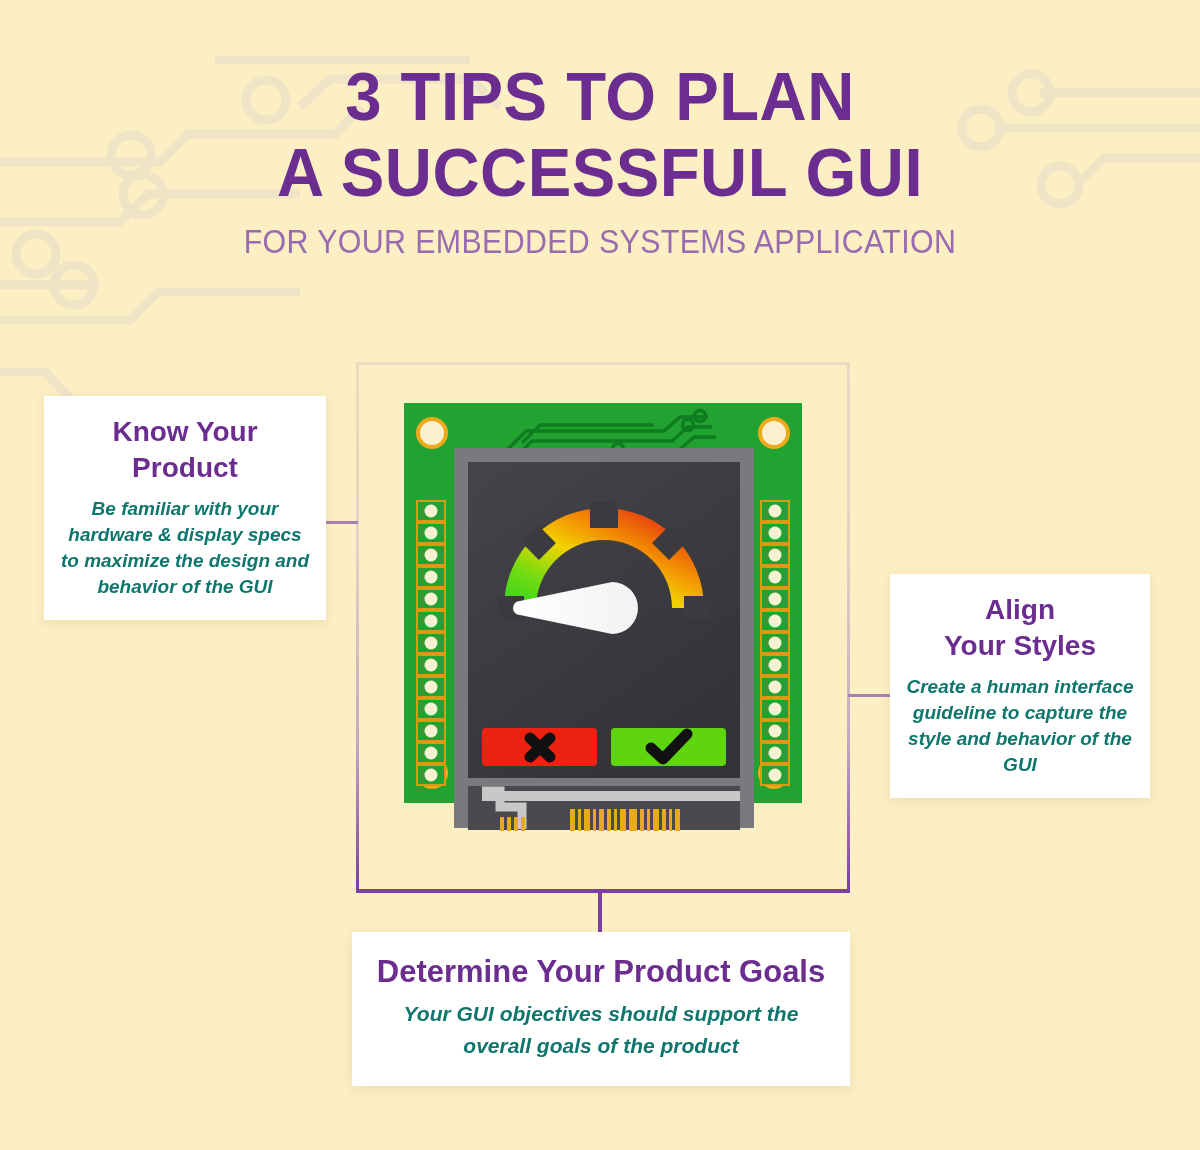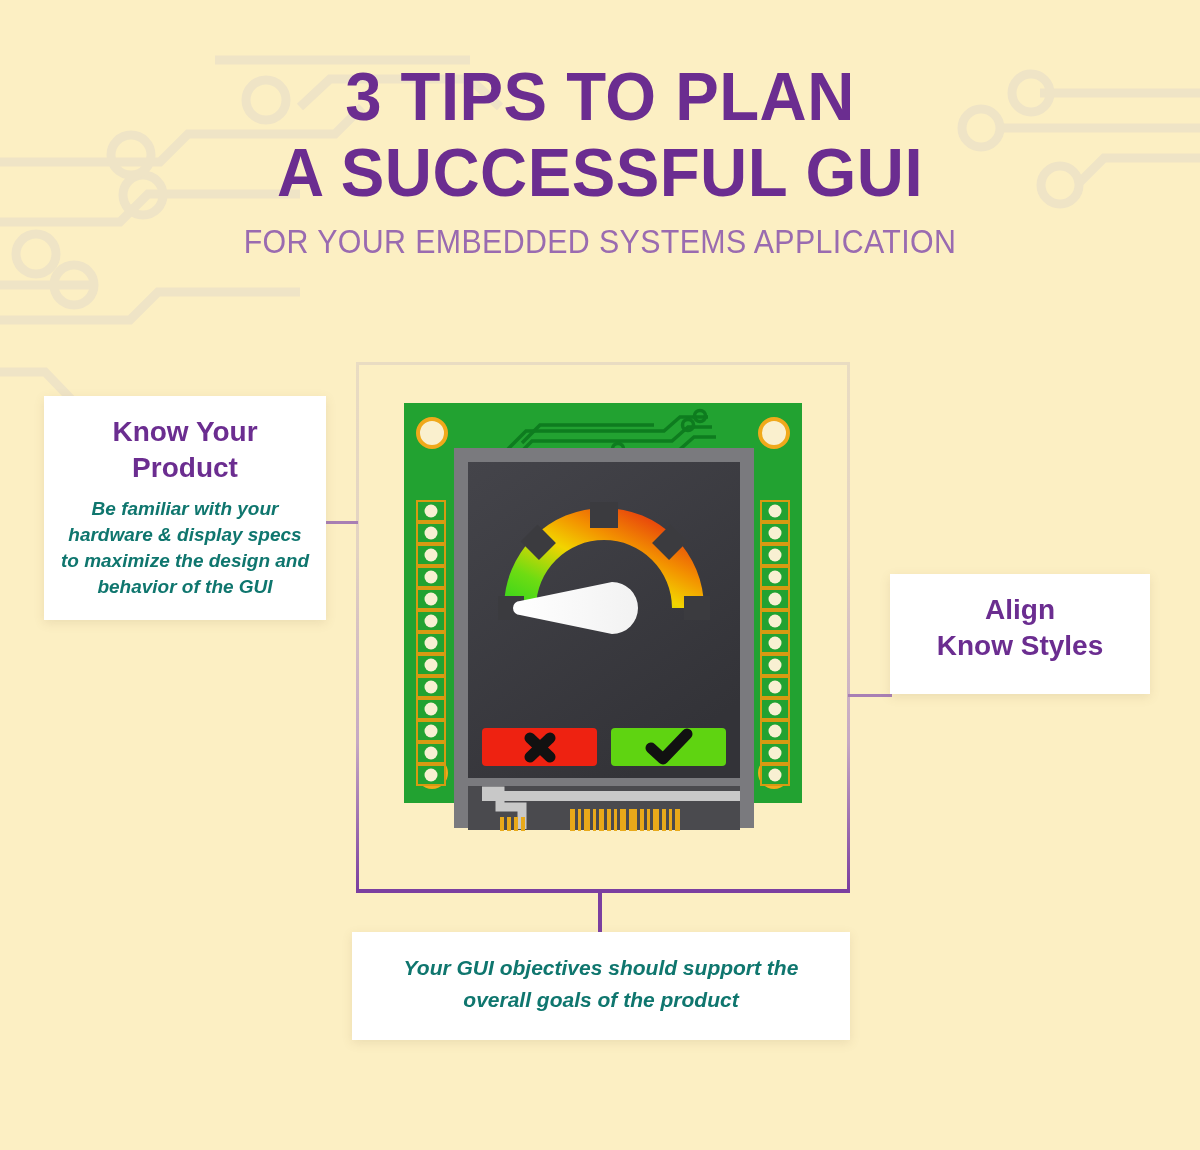--- a/index.html
+++ b/index.html
@@ -294,22 +294,24 @@
     <div class="card-title">
       <span>Know Your</span><br>
       <span>Product</span>
     </div>
     <div class="card-body">Be familiar with your hardware &amp; display specs to maximize the design and behavior of the GUI</div>
   </div>
 
   <div class="card card-align">
     <div class="card-title">
       <span>Align</span><br>
-      <span>Know Styles</span>
+      <span>Your Styles</span>
     </div>
+    <div class="card-body">Create a human interface guideline to capture the style and behavior of the GUI</div>
   </div>
 
   <div class="card card-goals">
+    <div class="card-title">Determine Your Product Goals</div>
     <div class="card-body">Your GUI objectives should support the overall goals of the product</div>
   </div>
 
 
 </div>
 
 </body></html>

